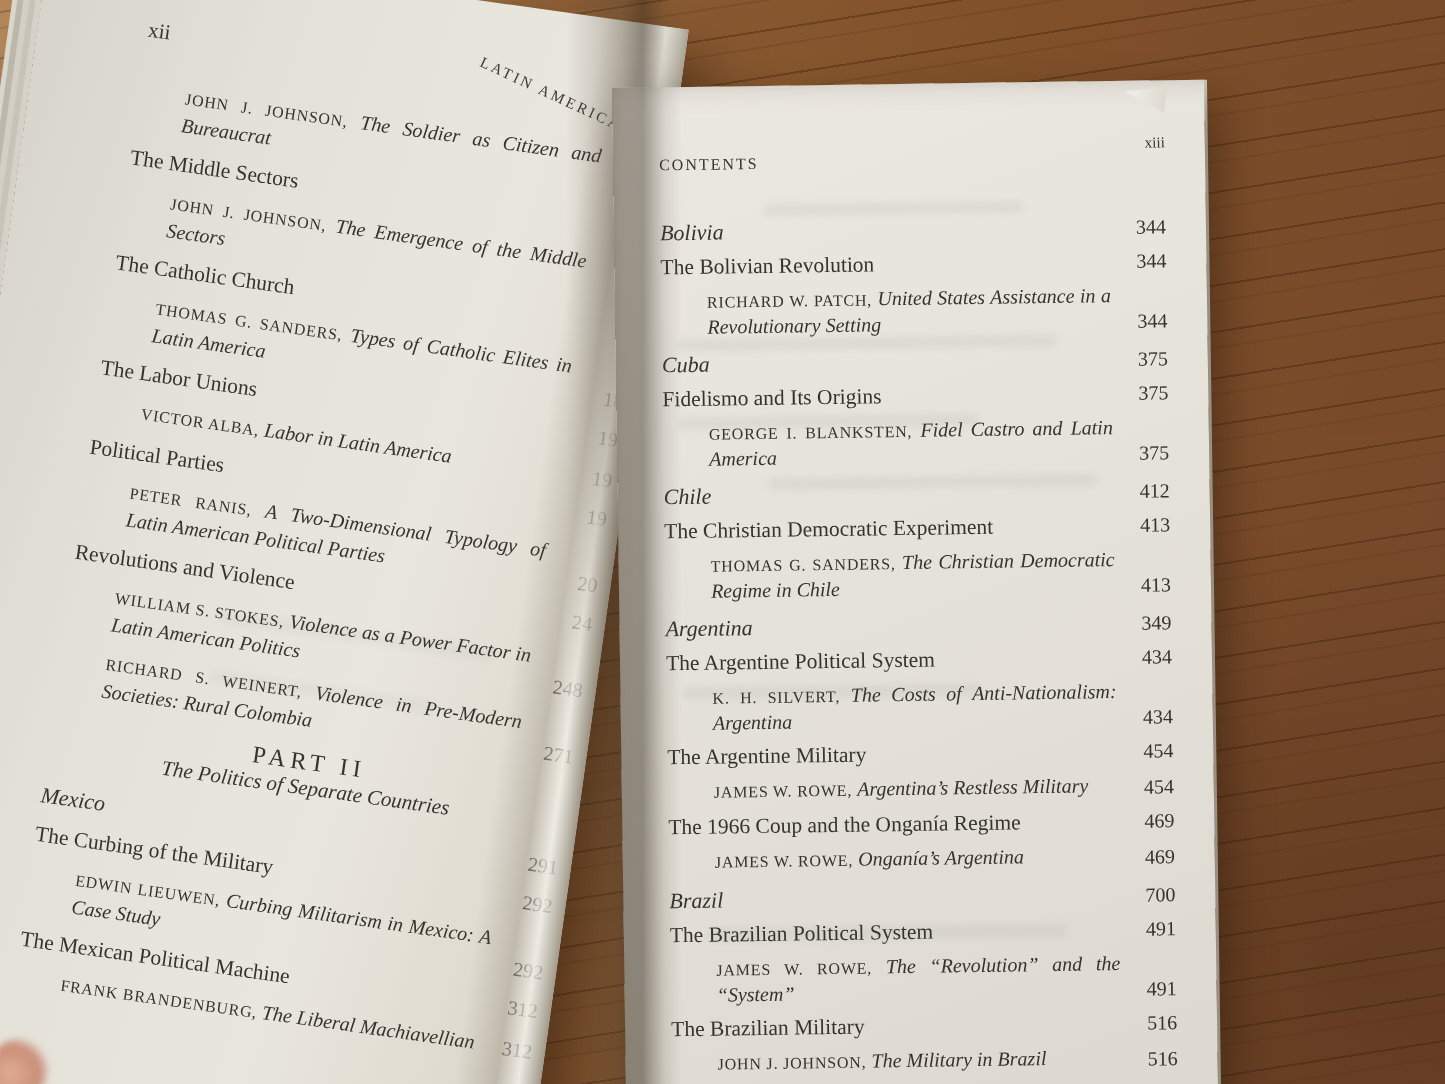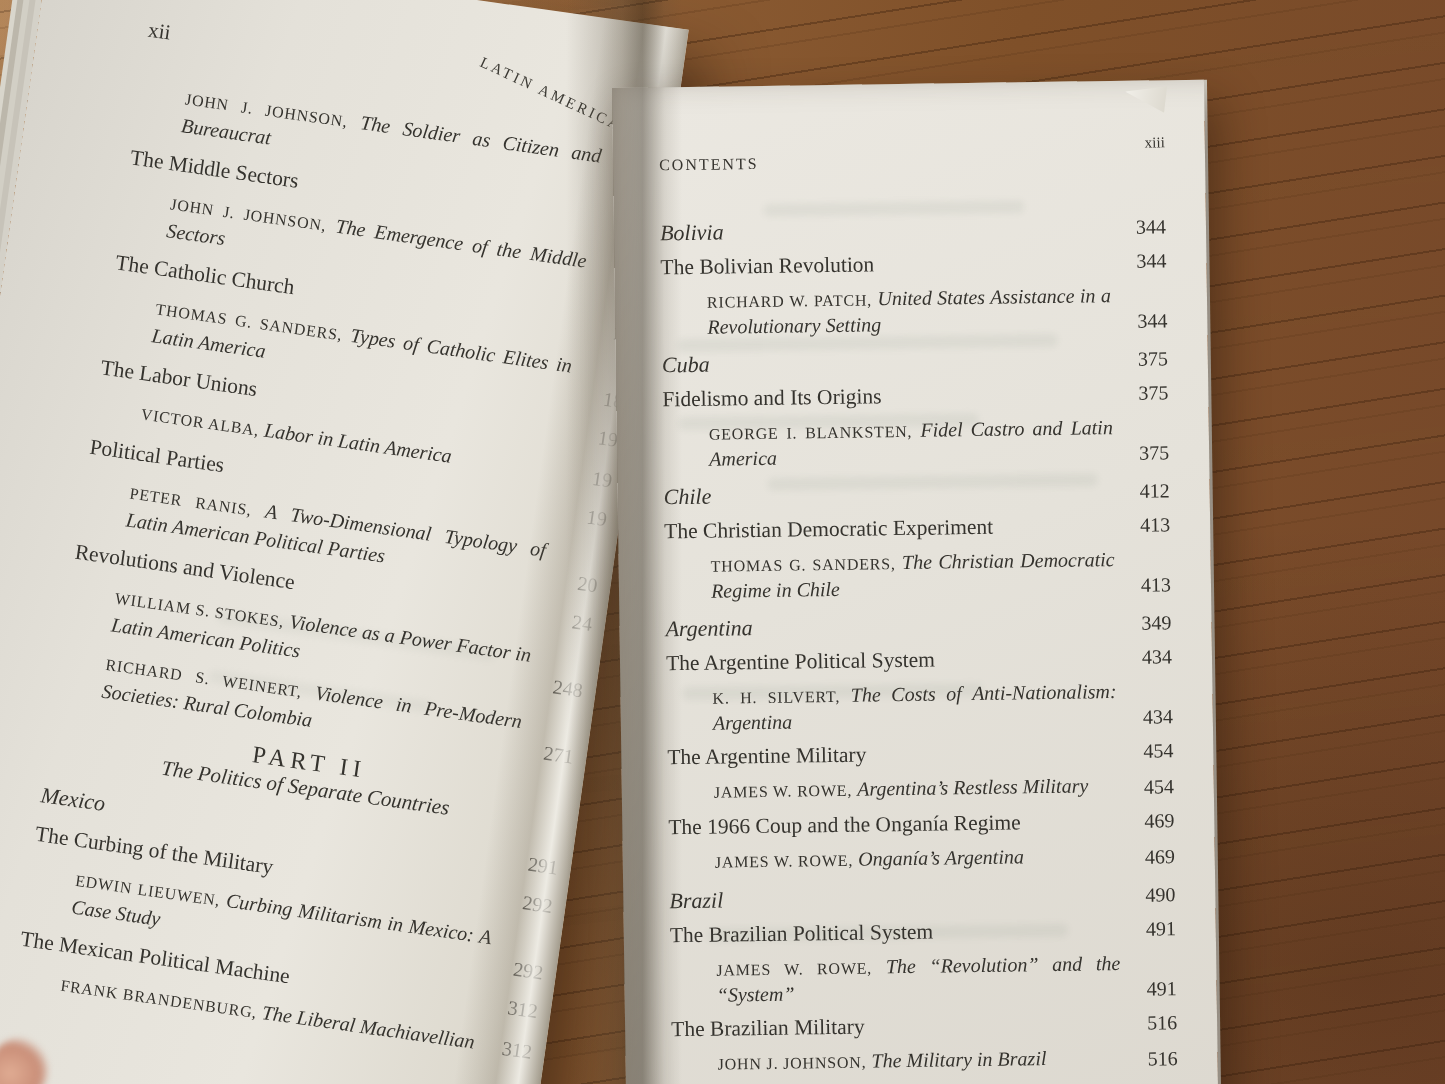--- a/index.html
+++ b/index.html
@@ -219,21 +219,21 @@
           <div class="row heading">
             <div class="txt"><span class="t-heading">The 1966 Coup and the Onganía Regime</span></div>
             <span class="pg">469</span>
           </div>
           <div class="row chapter">
             <div class="txt t-chapter"><span class="author">JAMES W. ROWE,</span> <span class="title">Onganía’s Argentina</span></div>
             <span class="pg">469</span>
           </div>
           <div class="row country">
             <div class="txt"><span class="t-country">Brazil</span></div>
-            <span class="pg">490</span>
+            <span class="pg">700</span>
           </div>
           <div class="row heading">
             <div class="txt"><span class="t-heading">The Brazilian Political System</span></div>
             <span class="pg">491</span>
           </div>
           <div class="row chapter">
             <div class="txt t-chapter"><span class="author">JAMES W. ROWE,</span> <span class="title">The “Revolution” and the “System”</span></div>
             <span class="pg">491</span>
           </div>
           <div class="row heading">

